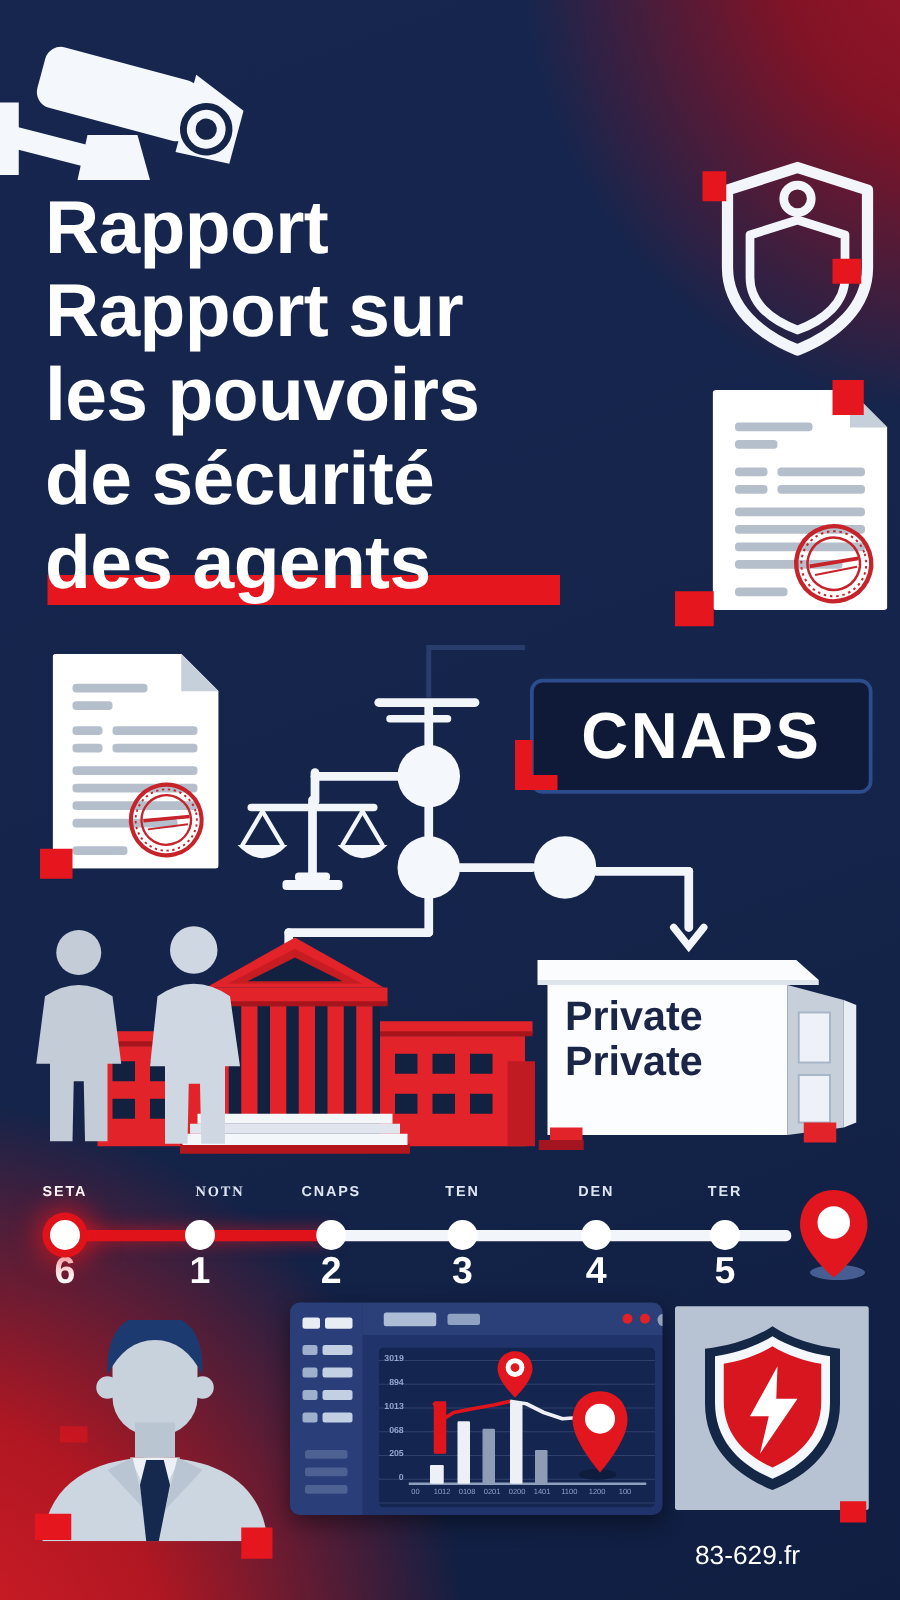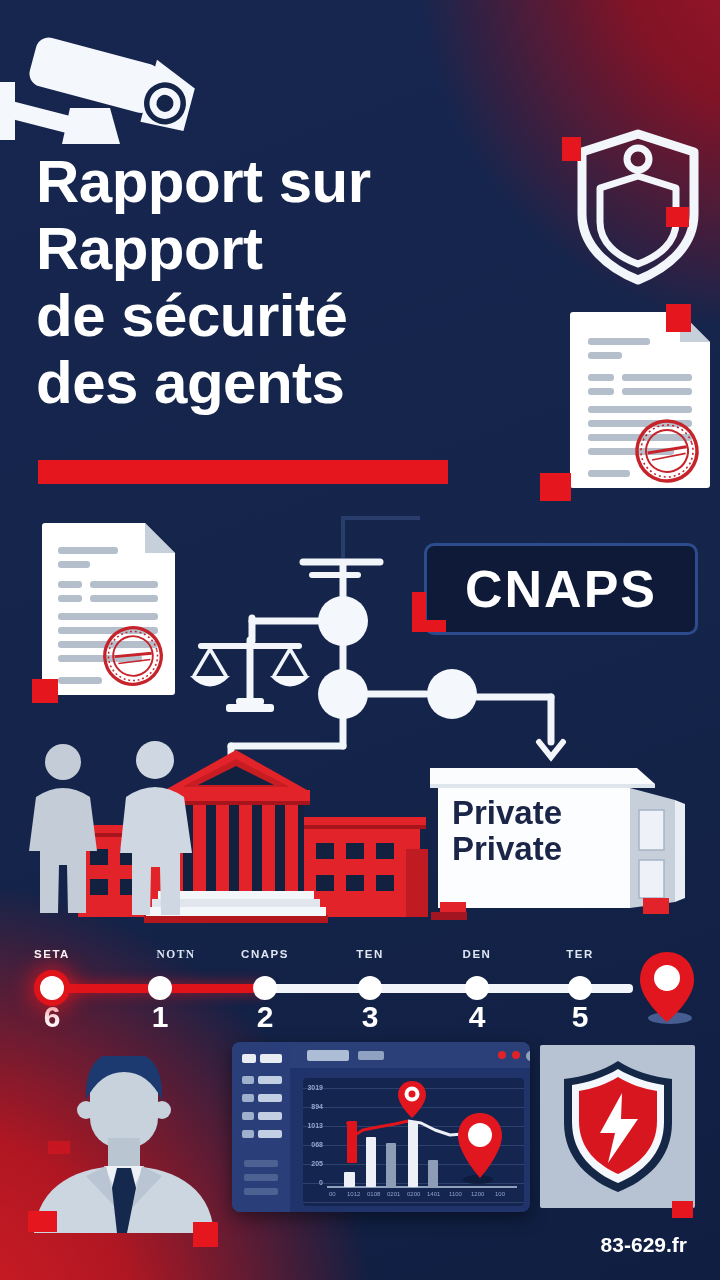--- a/index.html
+++ b/index.html
@@ -57,21 +57,21 @@
   .ytick{position:absolute;left:2px;width:18px;text-align:right;font-size:7px;color:#95a8cc;font-weight:bold;}
   .xtick{position:absolute;top:113px;font-size:6px;color:#8fa2c5;}
   .axis{position:absolute;left:24px;top:108px;width:190px;height:2px;background:#8fa0bd;}
   .bar{position:absolute;border-radius:1px;}
   .bar.white{background:#edf1f7;}
   .bar.gray{background:#8e9cb5;}
   .bar.red{background:#e0151b;}
   .chart-svg{position:absolute;left:0;top:0;width:221px;height:128px;pointer-events:none;}
   
   .shield-card{left:540px;top:1045px;width:155px;height:163px;background:#b7c3d3;border-radius:2px;}
-  .site{right:33px;top:1233px;width:160px;text-align:right;color:#fff;font-weight:bold;font-size:21px;}
+  .site{right:4px;top:1233px;width:160px;color:#fff;font-weight:normal;font-size:21px;}
   svg{display:block;}
 </style>
 </head>
 <body>
 
 <div class="canvas">
 
   <svg class="abs" style="left:0;top:12px;" width="200" height="140" viewBox="0 0 200 140">
     <rect x="0" y="70" width="15" height="58" fill="#f4f7fb"></rect>
     <polygon points="0,86 78,106 78,124 0,104" fill="#f4f7fb"></polygon>
@@ -80,22 +80,23 @@
       <rect x="28" y="40" width="128" height="50" rx="13" fill="#f4f7fb"></rect>
       <polygon points="148,34 192,52 192,96 148,98" fill="#f4f7fb"></polygon>
       <circle cx="167" cy="74" r="21" fill="#152449"></circle>
       <circle cx="167" cy="74" r="12" fill="none" stroke="#f4f7fb" stroke-width="7"></circle>
     </g>
   </svg>
 
 
   <div class="abs underline"></div>
   <div class="abs title">
+    <span>Rapport</span>
     <span>Rapport sur</span>
-    <span>Rapport</span>
+    <span>les pouvoirs</span>
     <span>de sécurité</span>
     <span>des agents</span>
   </div>
 
   <svg class="abs" style="left:568px;top:128px;" width="140" height="162" viewBox="0 0 140 162">
     <path d="M70,6 L126,24 L126,86 C126,118 100,140 70,152 C40,140 14,118 14,86 L14,24 Z" fill="none" stroke="#f2f5f9" stroke-width="9" stroke-linejoin="round"></path>
     <circle cx="70" cy="31" r="11" fill="none" stroke="#f2f5f9" stroke-width="7"></circle>
     <path d="M70,48 L108,60 L108,94 C108,114 92,128 70,136 C48,128 32,114 32,94 L32,60 Z" fill="none" stroke="#f2f5f9" stroke-width="7" stroke-linejoin="round"></path>
   </svg>
   <div class="rsq" style="left:562px;top:137px;width:19px;height:24px;"></div>

